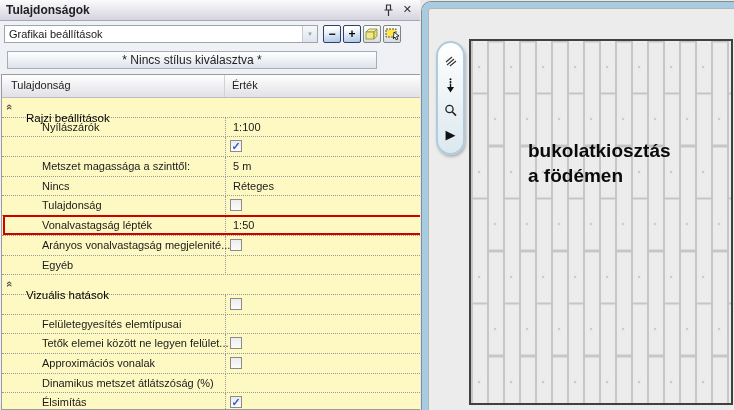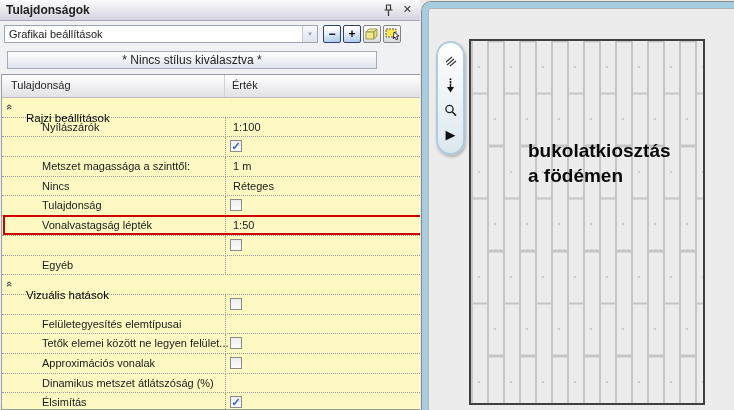--- a/index.html
+++ b/index.html
@@ -60,21 +60,21 @@
   .frame-inner{position:absolute;left:6px;top:6px;right:0;bottom:0;background:#ececec;
     border-left:1px solid #b5b5b5;border-top:1px solid #b5b5b5;border-top-left-radius:3px;}
 
   .capsule{position:absolute;left:7px;top:32px;width:29px;height:114px;border-radius:15px;
     background:linear-gradient(#ffffff,#dce8ef);border:2px solid #aeccdc;box-sizing:border-box;
     box-shadow:1px 2px 3px rgba(0,0,0,.25);display:flex;flex-direction:column;align-items:center;
     justify-content:space-around;padding:6px 0;}
   .cap-ic{width:15px;height:15px;display:flex;align-items:center;justify-content:center;cursor:pointer;}
   .playglyph{font-size:13px;color:#111;line-height:1;}
 
-  .draw{position:absolute;left:40px;top:30px;width:236px;height:366px;box-sizing:border-box;
+  .draw{position:absolute;left:40px;top:30px;width:264px;height:366px;box-sizing:border-box;
     border:2px solid #404040;background:#ececec;overflow:hidden;}
   .anno{position:absolute;left:57px;top:97px;font-weight:bold;font-size:19px;line-height:25px;color:#0a0a0a;
     font-family:"Liberation Sans",sans-serif;white-space:nowrap;}
 </style>
 </head>
 <body>
 
 <div class="screen">
 
   <section class="panel">
@@ -126,21 +126,21 @@
             </div>
           </div>
           <div class="row">
             <div class="vcell">
               <span class="cb on">✓</span>
             </div>
           </div>
           <div class="row">
             <span class="label">Metszet magassága a szinttől:</span>
             <div class="vcell">
-              <span class="vtext">1 m</span>
+              <span class="vtext">5 m</span>
               <button class="mini">…</button>
             </div>
           </div>
           <div class="row">
             <span class="label">Nincs</span>
             <div class="vcell">
               <span class="vtext">Réteges</span>
               <button class="mini">…</button>
             </div>
           </div>
@@ -151,20 +151,21 @@
             </div>
           </div>
           <div class="row hl">
             <span class="label">Vonalvastagság lépték</span>
             <div class="vcell">
               <span class="vtext">1:50</span>
               <button class="mini dd">▼</button>
             </div>
           </div>
           <div class="row">
+            <span class="label">Arányos vonalvastagság megjelenité...</span>
             <div class="vcell">
               <span class="cb"></span>
             </div>
           </div>
           <div class="row">
             <span class="label">Egyéb</span>
             <div class="vcell">
               <button class="mini">…</button>
             </div>
           </div>

